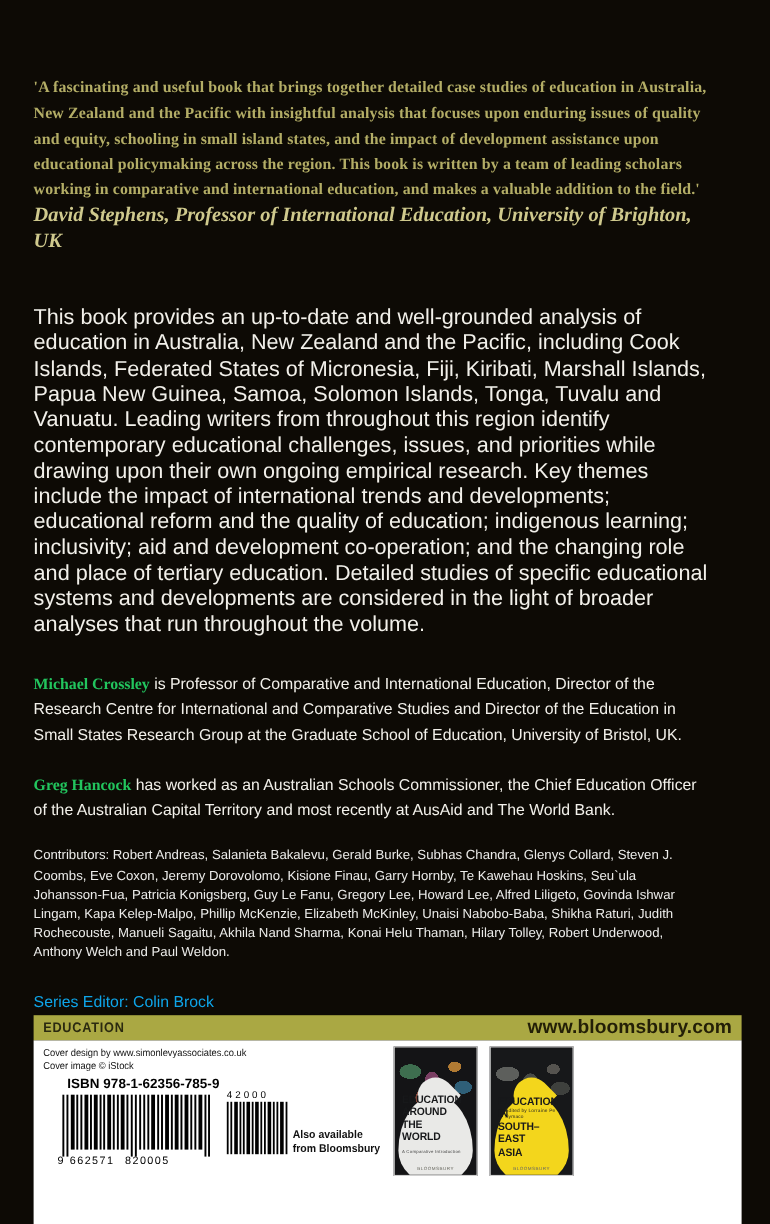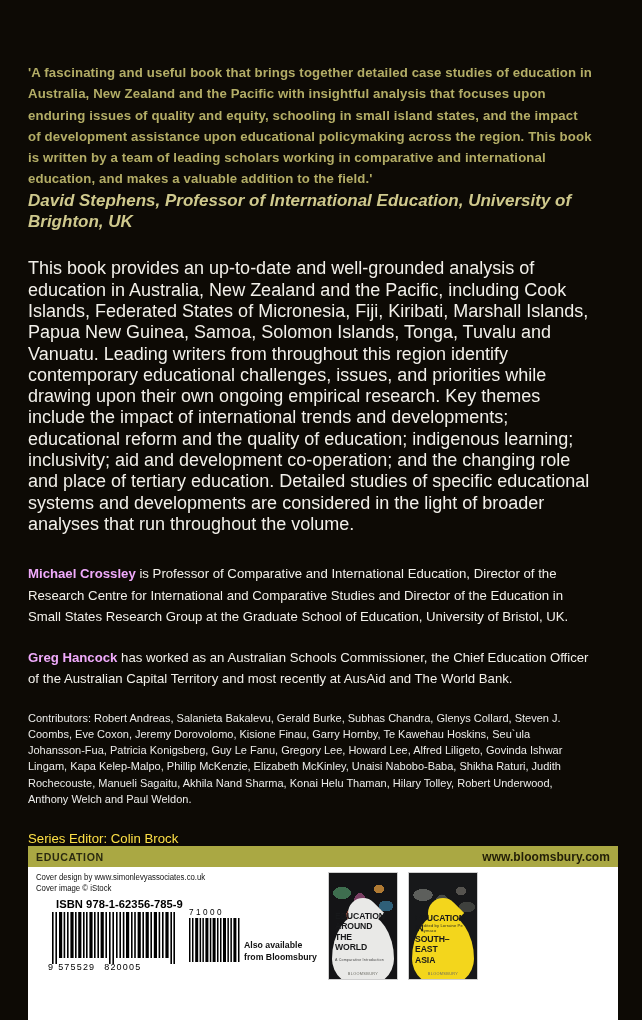--- a/index.html
+++ b/index.html
@@ -22,21 +22,21 @@
     box-sizing: border-box;
   }
   .content {
     position: absolute;
     left: 28px;
     top: 62px;
     width: 565px;
   }
 
   
-  .quote-block { margin-bottom: 26px; }
+  .quote-block { margin-bottom: 43px; font-family: Liberation Serif, serif; }
   .quote-text {
     color: #b3ad66;
     font-size: 13.2px;
     line-height: 21.3px;
     font-weight: 600;
     letter-spacing: 0.01em;
     margin: 0;
   }
   .quote-attrib {
     color: #cfc98d;
@@ -58,37 +58,38 @@
 
   
   .bio {
     color: #f2f0ea;
     font-size: 13.2px;
     line-height: 21.3px;
     margin: 0 0 20px 0;
     font-weight: 400;
   }
   .bio .name {
-    color: #f0abfc;
-    font-weight: bold;
+    color: #22c55e;
+    font-weight: bold;
+    font-family: Liberation Serif, serif;
   }
 
   
   .contributors {
     color: #ececea;
     font-size: 11px;
     line-height: 16.2px;
     margin: 10px 0 0 0;
     width: 540px;
     font-weight: 400;
   }
 
   
   .series-editor {
-    color: #fde047;
+    color: #0ea5e9;
     font-size: 13.2px;
     line-height: 20px;
     margin: 22px 0 0 0;
   }
 
   
   .band {
     position: absolute;
     left: 28px;
     right: 24px;
@@ -105,21 +106,21 @@
     color: #2b2a10;
     font-size: 11.5px;
     font-weight: bold;
     letter-spacing: 0.06em;
     font-stretch: condensed;
     transform: scaleX(0.92);
     transform-origin: left center;
   }
   .band-right {
     color: #231f07;
-    font-size: 12px;
+    font-size: 16px;
     font-weight: bold;
     letter-spacing: 0.005em;
     text-align: center;
   }
 
   
   .footer {
     position: absolute;
     left: 28px;
     right: 24px;
@@ -372,24 +373,24 @@
           <rect x="108.6" y="0" width="1.6" height="46"></rect>
           <rect x="112" y="0" width="1.6" height="46"></rect>
           <rect x="115.4" y="0" width="3.2" height="46"></rect>
           <rect x="120.4" y="0" width="1.6" height="52"></rect>
           <rect x="123.4" y="0" width="1.6" height="52"></rect>
         </g>
       </svg>
     </div>
 
     <div class="bc-digits">
-      <span class="lead">9</span><span>575529</span><span style="display:inline-block;width:9px"></span><span>820005</span>
-    </div>
-
-    <div class="addon-digits">71000</div>
+      <span class="lead">9</span><span>662571</span><span style="display:inline-block;width:9px"></span><span>820005</span>
+    </div>
+
+    <div class="addon-digits">42000</div>
 
     <div class="barcode-addon">
       <svg class="bars" width="53" height="44" viewBox="0 0 53 44">
         <rect x="0" y="0" width="53" height="44" fill="#ffffff"></rect>
         <g fill="#000000">
           <rect x="1" y="0" width="1.5" height="44"></rect>
           <rect x="4" y="0" width="1.5" height="44"></rect>
           <rect x="7.2" y="0" width="3" height="44"></rect>
           <rect x="11.6" y="0" width="1.5" height="44"></rect>
           <rect x="14.4" y="0" width="1.5" height="44"></rect>

